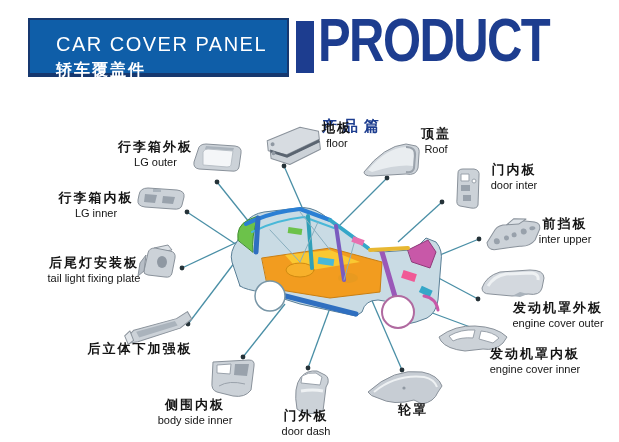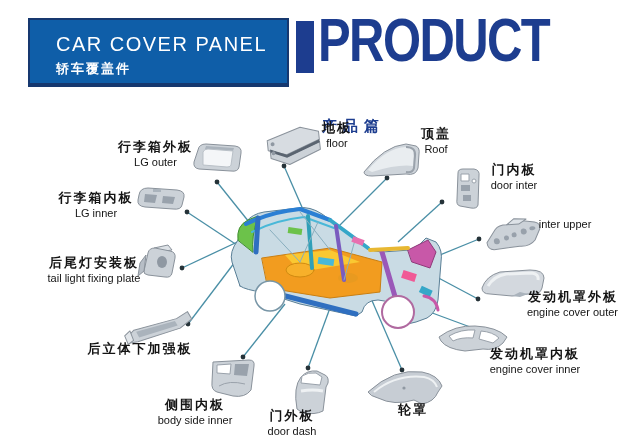--- a/index.html
+++ b/index.html
@@ -1,25 +1,25 @@
 <!DOCTYPE html>
 <html style="--header_bar: #0f5ea8; --header_border: #16386f; --brand_navy: #1d3d8f; --connector: #4a8fa6; --dot: #253238; --label_text: #141414;"><head>
 <meta charset="utf-8">
 <title>Car Cover Panel Product</title>
 <style>
   * { margin:0; padding:0; box-sizing:border-box; }
   body { background:#fff; font-family:"Liberation Sans", sans-serif; }
   #canvas { position:relative; width:619px; height:442px; background:#fff; overflow:hidden; }
 
   
-  .hdr-bar { position:absolute; left:28px; top:18px; width:261px; height:69px;
+  .hdr-bar { position:absolute; left:28px; top:18px; width:261px; height:59px;
              background:var(--header_bar); border:2px solid var(--header_border);
              border-bottom-width:4px; padding:13px 8px 0 26px; }
   .hdr-title { color:#fff; font-size:20px; letter-spacing:1.5px; white-space:nowrap; }
-  .hdr-sub   { color:#fff; font-size:13px; font-weight:bold; letter-spacing:2px; margin-top:4px; }
+  .hdr-sub   { color:#fff; font-size:16px; font-weight:bold; letter-spacing:2px; margin-top:4px; }
   .navy-block { position:absolute; left:296px; top:21px; width:18px; height:52px;
                 background:var(--brand_navy); }
   .product { position:absolute; left:318px; top:11px; font-size:62px; line-height:58px;
              font-weight:bold; color:var(--brand_navy); letter-spacing:-2px;
              transform:scaleX(0.79); transform-origin:left top; white-space:nowrap; }
   .product-sub { position:absolute; left:322px; top:77px; font-size:15px; font-weight:bold;
                  letter-spacing:6px; color:var(--brand_navy); white-space:nowrap;margin-top:40px; }
 
   
   #diagram-svg { position:absolute; left:0; top:0; }
@@ -216,43 +216,44 @@
     <span class="zh">行李箱内板</span>
     <span class="en">LG inner</span>
   </div>
   <div class="label" style="left:78px;  top:342px; width:124px;">
     <span class="zh">后立体下加强板</span>
   </div>
   <div class="label" style="left:134px; top:398px; width:122px;">
     <span class="zh">侧围内板</span>
     <span class="en">body side inner</span>
   </div>
-  <div class="label" style="left:232px; top:409px; width:120px;">
+  <div class="label" style="left:246px; top:409px; width:120px;">
     <span class="zh">门外板</span>
     <span class="en">door dash</span>
   </div>
   <div class="label" style="left:352px; top:403px; width:122px;">
     <span class="zh">轮罩</span>
   </div>
   <div class="label" style="left:292px; top:121px; width:90px;">
     <span class="zh">地板</span>
     <span class="en">floor</span>
   </div>
   <div class="label" style="left:392px; top:127px; width:88px;">
     <span class="zh">顶盖</span>
     <span class="en">Roof</span>
   </div>
   <div class="label" style="left:468px; top:163px; width:92px;">
     <span class="zh">门内板</span>
     <span class="en">door inter</span>
   </div>
   <div class="label" style="left:512px; top:217px; width:106px;">
+    <span class="zh">前挡板</span>
     <span class="en">inter upper</span>
   </div>
-  <div class="label" style="left:498px; top:290px; width:120px;text-align:right;">
+  <div class="label" style="left:498px; top:301px; width:120px;">
     <span class="zh">发动机罩外板</span>
     <span class="en">engine cover outer</span>
   </div>
   <div class="label" style="left:470px; top:347px; width:130px;">
     <span class="zh">发动机罩内板</span>
     <span class="en">engine cover inner</span>
   </div>
 
 </div>
 

